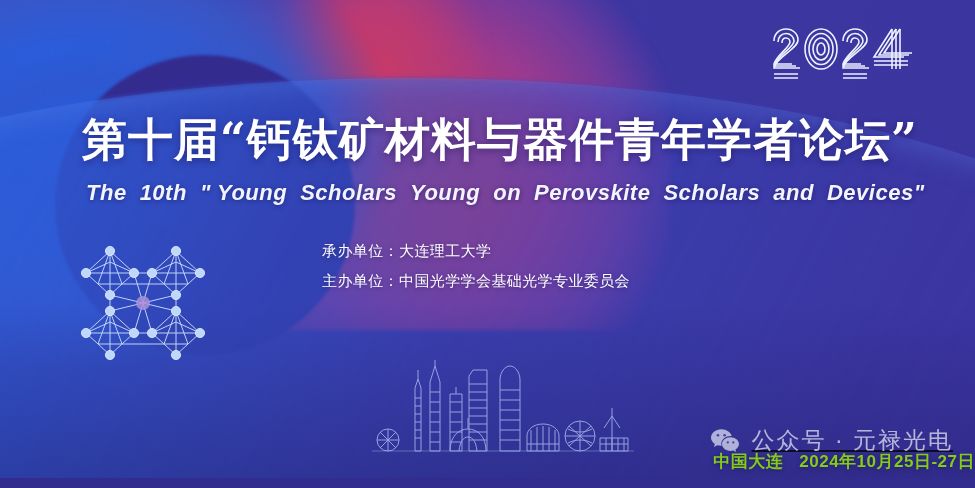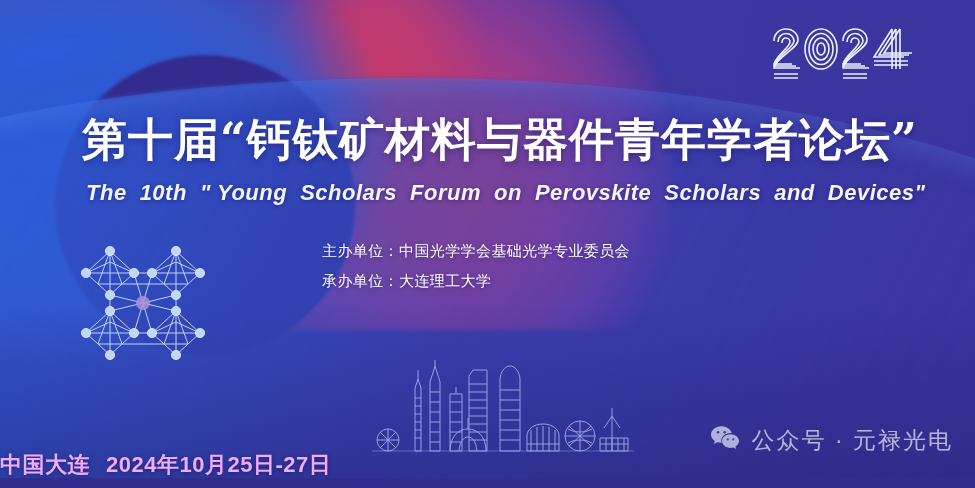--- a/index.html
+++ b/index.html
@@ -123,33 +123,34 @@
   .lattice{position:absolute;left:72px;top:243px;width:148px;height:130px;}
   .lattice svg{width:100%;height:100%;display:block;}
 
   
   .skyline{position:absolute;left:372px;top:358px;width:262px;height:96px;}
   .skyline svg{width:100%;height:100%;display:block;}
 
   
   .bottom-info{
     position:absolute;left:0;top:450px;width:975px;
-    text-align:left;
-    font-size:22px;font-weight:700;
+    text-align:right;
+    font-size:17px;font-weight:700;
     letter-spacing:.5px;
-    color:#f0abfc;
+    color:#84cc16;
     text-shadow:0 1px 4px rgba(20,10,70,.5);
   }
   .bottom-info .city{margin-right:16px;}
 
   
   .watermark{
     position:absolute;right:22px;top:425px;
-    display:flex;align-items:flex-start;gap:12px;
+    display:flex;align-items:center;gap:12px;
     opacity:.72;
+    text-decoration:underline;
   }
   .watermark .wm-icon{width:30px;height:26px;flex:none;}
   .watermark .wm-icon svg{width:100%;height:100%;display:block;}
   .watermark .wm-text{
     font-size:23px;font-weight:400;color:#e8eaf6;letter-spacing:2px;
     white-space:nowrap;
   }
 </style>
 </head>
 <body>
@@ -207,26 +208,26 @@
           <path d="M104 37h34"></path>
             <path d="M104 41h34"></path>
         </g>
       </g>
     </svg>
   </div>
 
   <div class="title-cn">第十届“钙钛矿材料与器件青年学者论坛”</div>
 
   <div class="title-en">
-    <span>The</span><span>10th</span><span>" Young</span><span>Scholars</span><span>Forum</span><span>on</span><span>Perovskite</span><span>Scholars</span><span>and</span><span>Devices"</span>
+    <span>The</span><span>10th</span><span>" Young</span><span>Scholars</span><span>Young</span><span>on</span><span>Perovskite</span><span>Scholars</span><span>and</span><span>Devices"</span>
   </div>
 
   <div class="orgs">
+    <div class="org-line">承办单位：大连理工大学</div>
     <div class="org-line">主办单位：中国光学学会基础光学专业委员会</div>
-    <div class="org-line">承办单位：大连理工大学</div>
   </div>
 
   <div class="lattice">
     <svg viewBox="0 0 148 130" aria-hidden="true">
       <g stroke="#cfe2fb" stroke-width="1" opacity=".9" fill="none">
 
         <path d="M38 8 L14 30 L38 52 L62 30 Z"></path>
         <path d="M38 8 L38 52 M14 30 L62 30"></path>
         <path d="M38 8 L26 41 L50 41 Z M14 30 L38 19 L62 30"></path>
 

